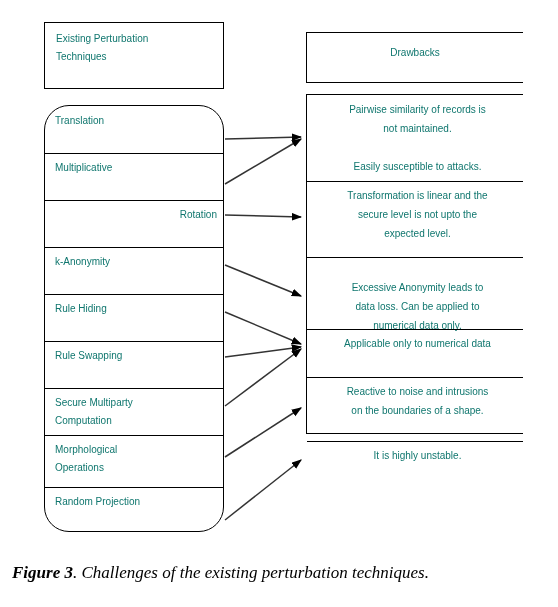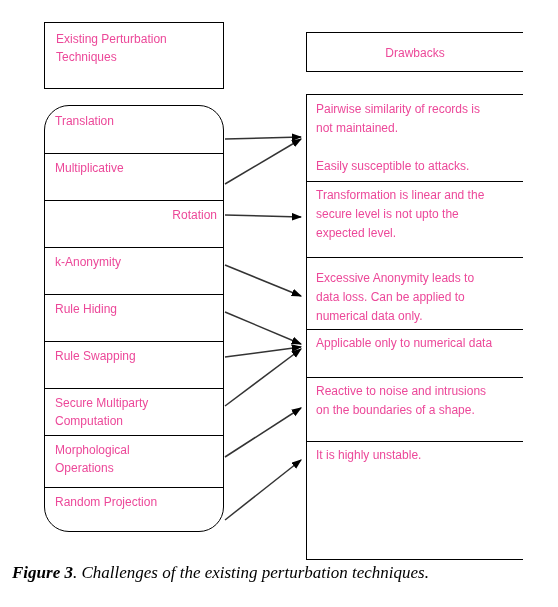--- a/index.html
+++ b/index.html
@@ -35,23 +35,23 @@
     position: absolute;
     box-sizing: border-box;
     background: transparent;
   }
 
   .cell-text {
     position: absolute;
     left: 10px;
     top: 6px;
     right: 6px;
-    font-size: 12px;
+    font-size: 10px;
     line-height: 18px;
-    color: #ec4899;
+    color: #0f766e;
     white-space: pre-line;
   }
 
   
   #left-header {
     left: 44px;
     top: 22px;
     width: 180px;
     height: 67px;
   }
@@ -73,36 +73,37 @@
     width: 100%;
     height: 0;
     border-top: 1.4px solid #000000;
   }
 
   
   #right-header {
     left: 306px;
     top: 32px;
     width: 217px;
-    height: 40px;
+    height: 51px;
     border-right: none;
   }
   #right-header .cell-text {
     left: 0;
     right: 0;
     top: 11px;
     text-align: center;
   }
 
   #right-column {
     left: 306px;
     top: 94px;
     width: 217px;
-    height: 466px;
+    height: 340px;
     border-right: none;
+    text-align: center;
   }
   .right-divider {
     position: absolute;
     left: 0;
     width: 100%;
     height: 0;
     border-top: 1.4px solid #000000;
   }
   #right-column .cell-text {
     left: 9px;
@@ -215,21 +216,21 @@
     </div>
     <div class="right-divider" style="top:86px;"></div>
 
     <div class="cell" style="left:0;top:86px;width:100%;height:76px;">
       <div class="cell-text">Transformation is linear and the
 secure level is not upto the
 expected level.</div>
     </div>
     <div class="right-divider" style="top:162px;"></div>
 
-    <div class="cell" style="left:0;top:169px;width:100%;height:72px;">
+    <div class="cell" style="left:0;top:178px;width:100%;height:72px;">
       <div class="cell-text">Excessive Anonymity leads to
 data loss. Can be applied to
 numerical data only.</div>
     </div>
     <div class="right-divider" style="top:234px;"></div>
 
     <div class="cell" style="left:0;top:234px;width:100%;height:48px;">
       <div class="cell-text">Applicable only to numerical data</div>
     </div>
     <div class="right-divider" style="top:282px;"></div>

